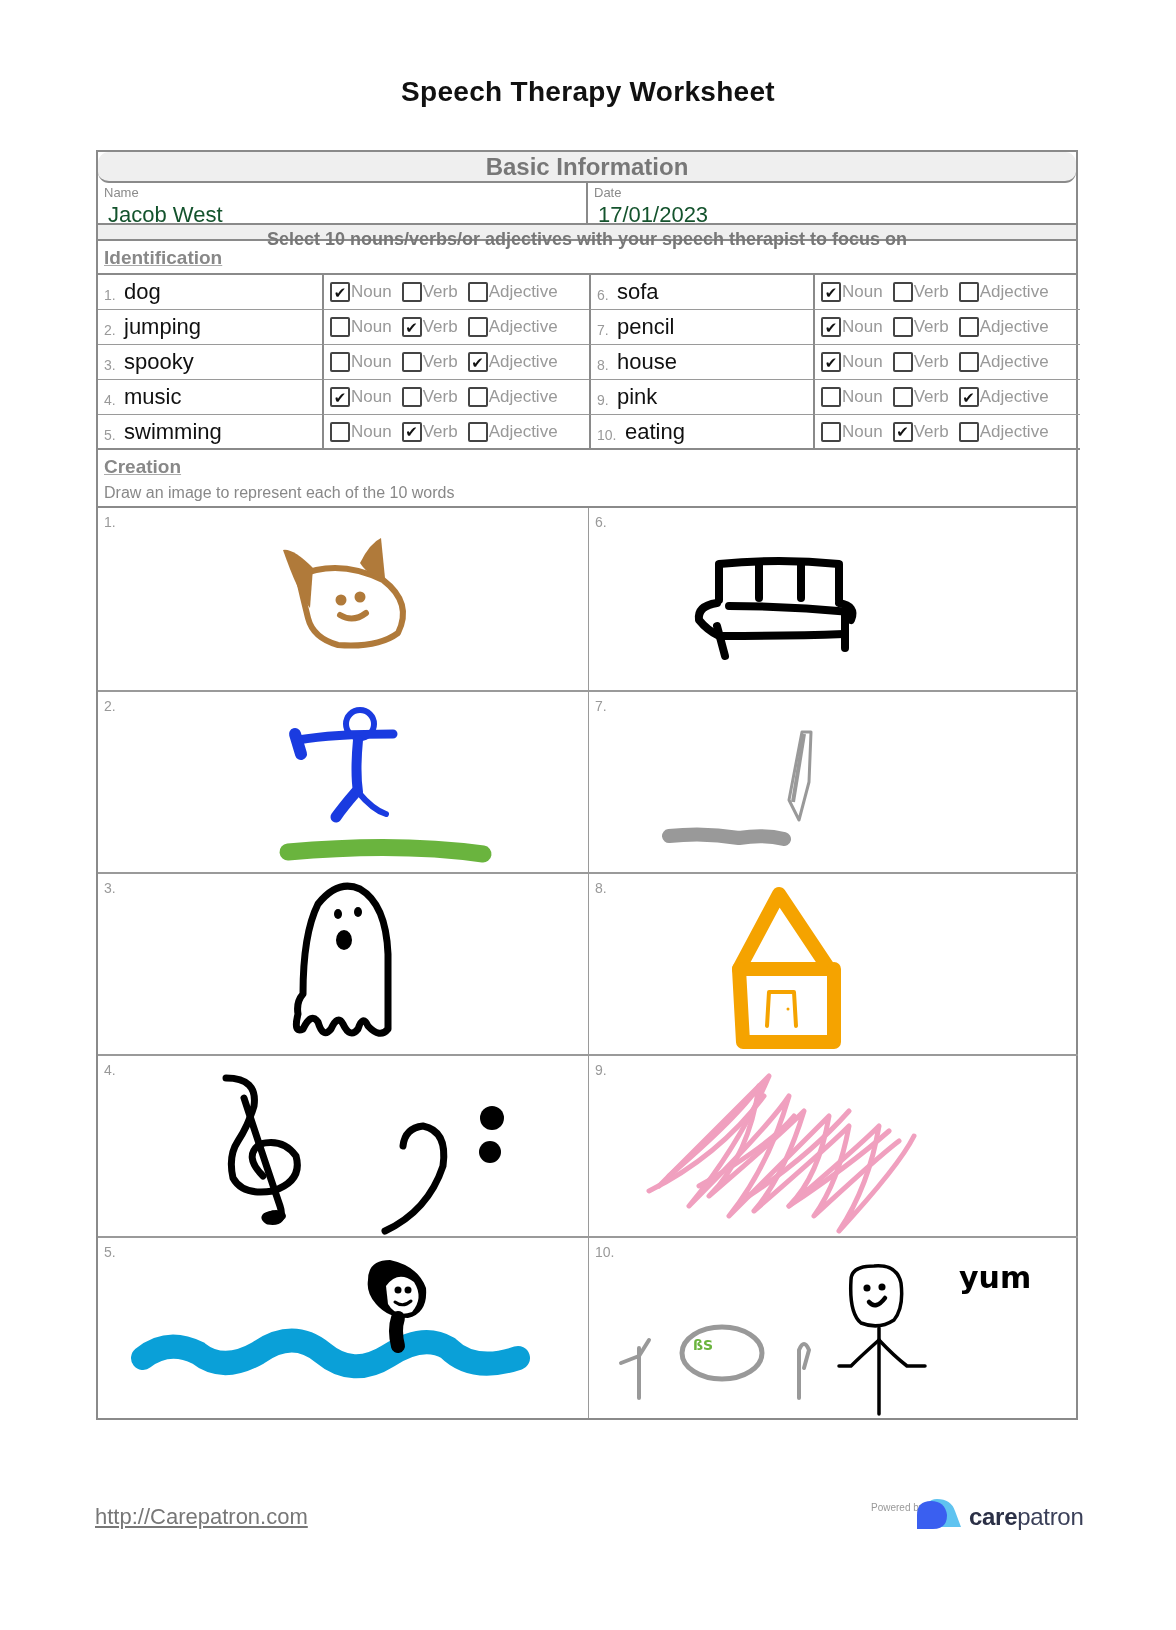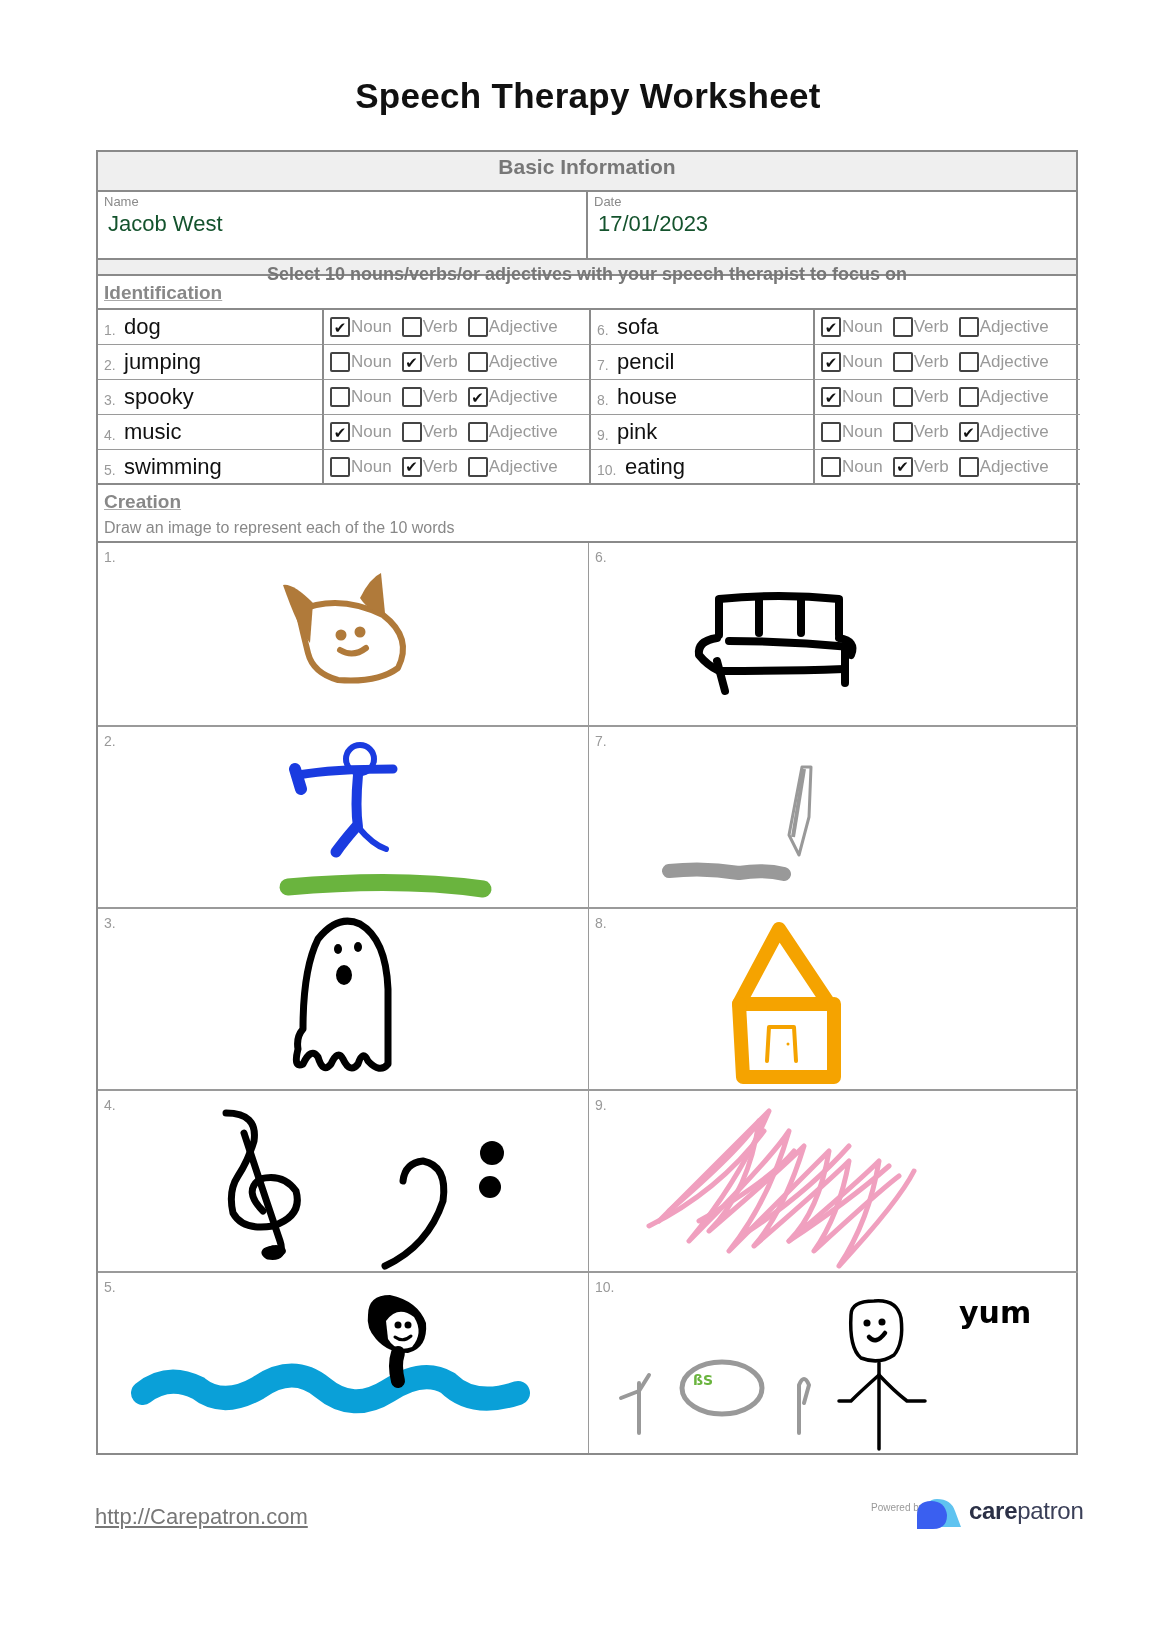--- a/index.html
+++ b/index.html
@@ -1,30 +1,30 @@
 <!DOCTYPE html>
 <html><head>
 <meta charset="utf-8">
 <style>
   * { box-sizing: border-box; margin: 0; padding: 0; }
   html, body { width: 1176px; height: 1630px; background: #ffffff; overflow: hidden; }
   body { font-family: "Liberation Sans", sans-serif; color: #111; position: relative; }
 
   .title { position: absolute; left: 0; top: 76px; width: 1176px; text-align: center;
-           font-size: 35px; font-weight: bold; color: #111; letter-spacing: 0.3px; }
+           font-size: 28px; font-weight: bold; color: #111; letter-spacing: 0.3px; }
 
   .sheet { position: absolute; left: 96px; top: 150px; width: 982px;
            border: 2px solid #8a8a8a; background: #fff; }
 
   .band { background: #efefef; color: #777; font-weight: bold; text-align: center;
           border-bottom: 2px solid #8a8a8a; }
-  .band.basic { height: 40px; line-height: 29px; font-size: 21px; }
+  .band.basic { height: 31px; line-height: 29px; font-size: 24px; border-radius: 11px; }
   .band.select { height: 18px; line-height: 28px; font-size: 18px; border-top: 2px solid #8a8a8a; }
 
-  .info-row { display: flex; height: 66px; }
+  .info-row { display: flex; height: 40px; }
   .info-cell { flex: 1; padding: 3px 6px; position: relative; }
   .info-cell + .info-cell { border-left: 2px solid #8a8a8a; }
   .info-label { font-size: 13px; color: #8a8a8a; line-height: 14px; }
   .info-value { font-size: 22px; color: #14532d; margin-top: 2px; padding-left: 4px; }
 
   .section-head { padding: 6px 6px 4px 6px; border-bottom: 2px solid #8a8a8a; }
   .section-title { font-size: 19px; font-weight: bold; color: #888; text-decoration: underline; text-decoration-color: #aaa; }
   .section-sub { font-size: 16px; color: #888; margin-top: 6px; }
 
   .id-grid { display: grid; grid-template-columns: 224px 267px 224px 267px; }
@@ -43,21 +43,21 @@
   .draw-grid { display: grid; grid-template-columns: 490px 490px; }
   .draw-cell { height: 182px; position: relative; border-top: 2px solid #9a9a9a; }
   .draw-cell:nth-child(even) { border-left: 1px solid #9a9a9a; }
   .draw-grid .draw-cell:nth-child(-n+2) { border-top: none; }
   .draw-num { position: absolute; left: 6px; top: 6px; font-size: 14px; color: #999; }
   .draw-cell svg { position: absolute; left: 0; top: 0; width: 490px; height: 182px; }
 
   .footer-link { position: absolute; left: 95px; top: 1504px; font-size: 22px; color: #777;
                  text-decoration: underline; }
   .powered { position: absolute; left: 850px; top: 1502px; font-size: 10px; color: #999; padding-left: 21px; }
-  .brand { position: absolute; left: 915px; top: 1497px; display: flex; align-items: flex-start; }
+  .brand { position: absolute; left: 915px; top: 1497px; display: flex; align-items: flex-end; }
   .brand-text { font-size: 24px; color: #2b3046; margin-left: 6px; letter-spacing: -0.3px; }
   .brand-text b { font-weight: bold; }
   .brand-text span.light { font-weight: normal; color: #3a3f58; }
 </style>
 </head>
 <body>
 
 <div class="title">Speech Therapy Worksheet</div>
 
 <div class="sheet">

